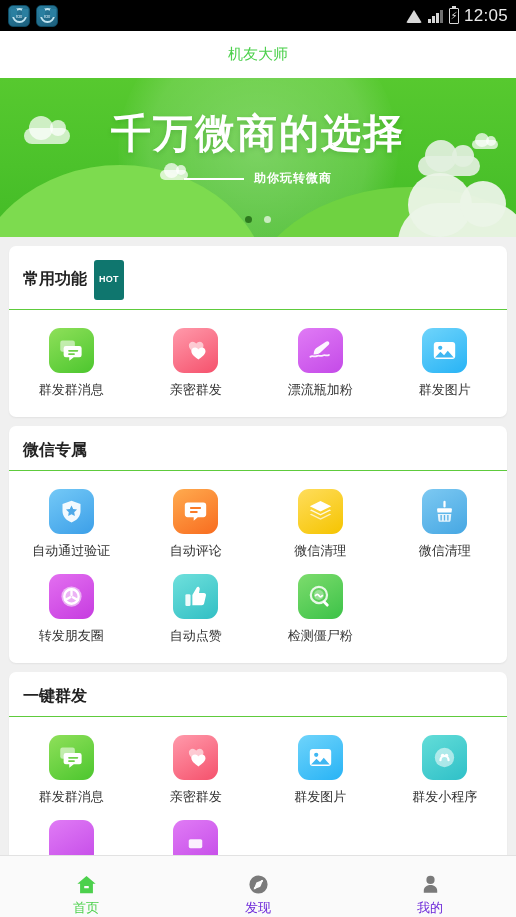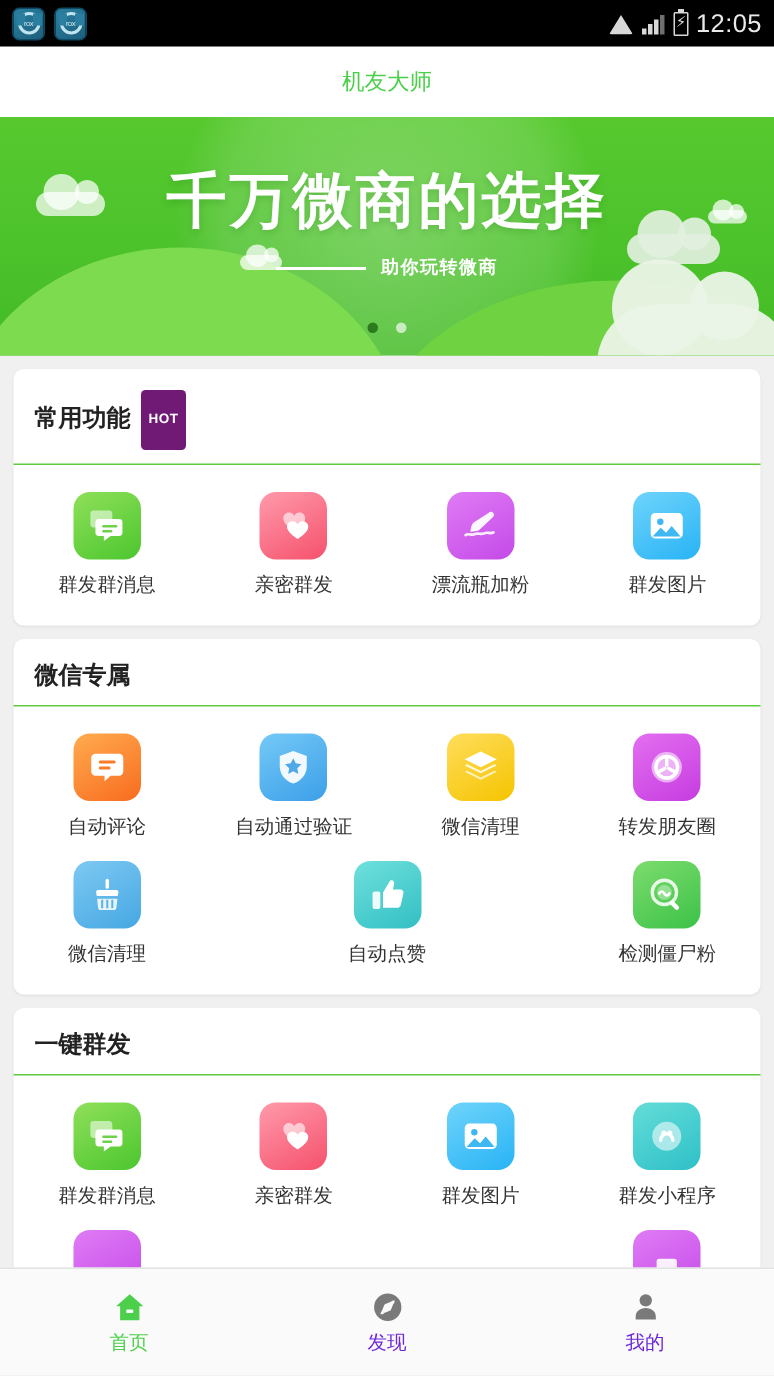--- a/index.html
+++ b/index.html
@@ -124,24 +124,24 @@
   .card{
     background:#fff; border-radius:7px; margin:9px 9px 0 9px;
     box-shadow:0 1px 2px rgba(0,0,0,.06); padding:0 0 10px 0;
   }
   .card-head{
     padding:14px 14px 9px 14px; display:flex; align-items:center; gap:7px;
     border-bottom:1.5px solid #5ecb3c;
   }
   .card-head .ct{ font-size:16px; font-weight:bold; color:#222; }
   .hot{
-    background:#701a75; color:#fff; font-size:9px; font-weight:bold;
+    background:#0f766e; color:#fff; font-size:9px; font-weight:bold;
     padding:15px 5px; border-radius:3px; letter-spacing:.3px; line-height:1.1;
   }
-  .grid{ display:flex; flex-wrap:wrap; padding-top:12px;justify-content:space-between; }
+  .grid{ display:flex; flex-wrap:wrap; padding-top:12px; }
   .cell{
     width:25%; display:flex; flex-direction:column; align-items:center;
     padding:6px 2px 8px 2px;
   }
   .tile{
     width:45px; height:45px; border-radius:11px; position:relative;
     display:flex; align-items:center; justify-content:center; overflow:hidden;
   }
   .cell .lbl{ margin-top:8px; font-size:13px; color:#333; white-space:nowrap; }
 
@@ -157,22 +157,22 @@
   .g-blue2  { background:linear-gradient(150deg,#74c9f7,#3c9fe8); }
   .g-yellow { background:linear-gradient(150deg,#ffdd5c,#f5c400); }
   .g-magenta{ background:linear-gradient(150deg,#e36ff0,#c63ce0); }
   .g-blue3  { background:linear-gradient(150deg,#7dc9f2,#46a7e3); }
   .g-teal   { background:linear-gradient(150deg,#6fe0dc,#32bfc4); }
   .g-green2 { background:linear-gradient(150deg,#7ddc6d,#3cc248); }
   .g-teal2  { background:linear-gradient(150deg,#63ddd8,#2fc0c8); }
 
   
   .tabbar{
-    position:absolute; left:0; right:0; bottom:0; height:72px; background:#fafafa;
-    border-top:1px solid #e2e2e2; display:flex; z-index:25;
+    position:absolute; left:0; right:0; bottom:0; height:62px; background:#fafafa;
+    border-top:1px solid #e2e2e2; display:flex; z-index:25;align-items:flex-end;
   }
   .tab{ flex:1; display:flex; flex-direction:column; align-items:center;
         justify-content:center; gap:3px; }
   .tab svg{ width:23px; height:23px; display:block; }
   .tab .tl{ font-size:13px; color:#6d28d9; }
   .tab.active .tl{ color:#4cd04c; }
 </style>
 </head>
 <body>
 
@@ -282,72 +282,72 @@
     </div>
   </div>
 
   <div class="card">
     <div class="card-head">
       <span class="ct">微信专属</span>
     </div>
     <div class="grid">
 
       <div class="cell">
+        <div class="tile g-blue2">
+          <svg viewBox="0 0 24 24">
+              <path d="M12 2.4l8 3v6.2c0 4.6-3.3 8.6-8 10.1-4.7-1.5-8-5.5-8-10.1V5.4l8-3z" fill="#fff" opacity=".92"></path>
+              <path d="M12 6.6l1.5 3.1 3.4.5-2.5 2.4.6 3.4-3-1.6-3 1.6.6-3.4-2.5-2.4 3.4-.5z" fill="#4ea9e8"></path>
+            </svg>
+        </div>
+        <div class="lbl">自动通过验证</div>
+      </div>
+
+      <div class="cell">
         <div class="tile g-orange">
           <svg viewBox="0 0 24 24">
               <path d="M5 4h14a2.5 2.5 0 012.5 2.5v8A2.5 2.5 0 0119 17h-5l-3.6 3.3V17H5a2.5 2.5 0 01-2.5-2.5v-8A2.5 2.5 0 015 4z" fill="#fff"></path>
               <rect x="7" y="8" width="10" height="1.8" rx=".9" fill="#fa7b28"></rect>
               <rect x="7" y="11.6" width="7" height="1.8" rx=".9" fill="#fa7b28"></rect>
             </svg>
         </div>
         <div class="lbl">自动评论</div>
       </div>
 
       <div class="cell">
-        <div class="tile g-blue2">
-          <svg viewBox="0 0 24 24">
-              <path d="M12 2.4l8 3v6.2c0 4.6-3.3 8.6-8 10.1-4.7-1.5-8-5.5-8-10.1V5.4l8-3z" fill="#fff" opacity=".92"></path>
-              <path d="M12 6.6l1.5 3.1 3.4.5-2.5 2.4.6 3.4-3-1.6-3 1.6.6-3.4-2.5-2.4 3.4-.5z" fill="#4ea9e8"></path>
-            </svg>
-        </div>
-        <div class="lbl">自动通过验证</div>
-      </div>
-
-      <div class="cell">
         <div class="tile g-yellow">
           <svg viewBox="0 0 24 24" fill="#fff">
               <path d="M12 2.6l9.5 4.7L12 12 2.5 7.3z"></path>
               <path d="M12 14.2L3.9 10.2l-1.4.7L12 15.6l9.5-4.7-1.4-.7z" opacity=".85"></path>
               <path d="M12 18L3.9 14l-1.4.7L12 19.4l9.5-4.7-1.4-.7z" opacity=".7"></path>
             </svg>
         </div>
         <div class="lbl">微信清理</div>
-      </div>
-
-      <div class="cell">
-        <div class="tile g-magenta">
-          <svg viewBox="0 0 24 24">
-              <circle cx="12" cy="12" r="9" fill="#fff" opacity=".55"></circle>
-              <circle cx="12" cy="12" r="6.4" fill="none" stroke="#fff" stroke-width="2.1"></circle>
-              <path d="M12 5.6v5.1M17.6 15.2l-4.4-2.5M6.4 15.2l4.4-2.5" stroke="#fff" stroke-width="2.1" stroke-linecap="round"></path>
-            </svg>
-        </div>
-        <div class="lbl">转发朋友圈</div>
       </div>
 
       <div class="cell">
         <div class="tile g-blue3">
           <svg viewBox="0 0 24 24" fill="#fff">
               <rect x="11" y="2.5" width="2" height="6" rx="1"></rect>
               <path d="M6.5 9.2h11c.7 0 1.2.6 1.1 1.3l-.4 2.3H5.8l-.4-2.3c-.1-.7.4-1.3 1.1-1.3z"></path>
               <path d="M6 14.3h12l-.6 5.6c-.1.7-.7 1.2-1.4 1.2H8c-.7 0-1.3-.5-1.4-1.2z" opacity=".85"></path>
               <path d="M9 15v5M12 15v5M15 15v5" stroke="#5cb3e8" stroke-width="1.2"></path>
             </svg>
         </div>
         <div class="lbl">微信清理</div>
+      </div>
+
+      <div class="cell">
+        <div class="tile g-magenta">
+          <svg viewBox="0 0 24 24">
+              <circle cx="12" cy="12" r="9" fill="#fff" opacity=".55"></circle>
+              <circle cx="12" cy="12" r="6.4" fill="none" stroke="#fff" stroke-width="2.1"></circle>
+              <path d="M12 5.6v5.1M17.6 15.2l-4.4-2.5M6.4 15.2l4.4-2.5" stroke="#fff" stroke-width="2.1" stroke-linecap="round"></path>
+            </svg>
+        </div>
+        <div class="lbl">转发朋友圈</div>
       </div>
 
       <div class="cell">
         <div class="tile g-teal">
           <svg viewBox="0 0 24 24" fill="#fff">
               <rect x="3" y="10" width="4.6" height="10.5" rx="1.2" opacity=".9"></rect>
               <path d="M9.2 10.6l3.9-6.5c.4-.7 1.4-.9 2-.4.5.4.8 1 .7 1.6l-.7 3.6h4.4c1.2 0 2.1 1.1 1.8 2.3l-1.6 6.8c-.2 1-1.1 1.7-2.1 1.7H9.2z"></path>
             </svg>
         </div>
         <div class="lbl">自动点赞</div>

